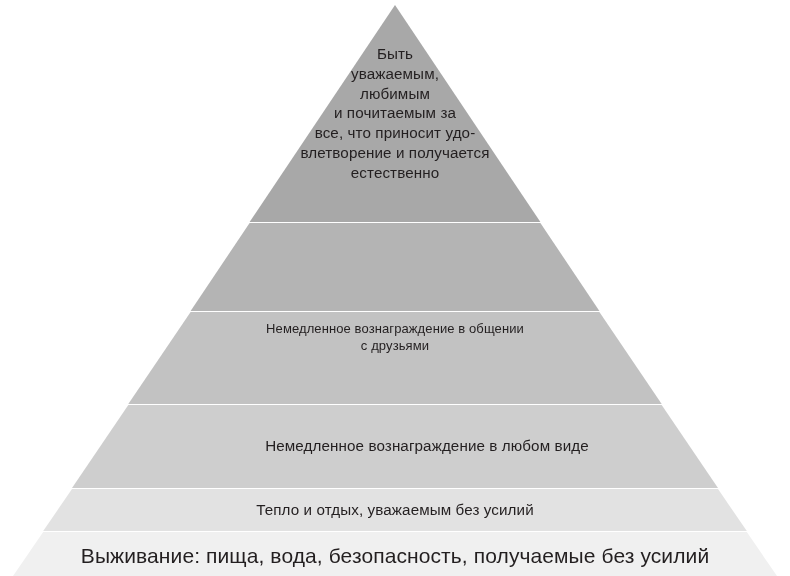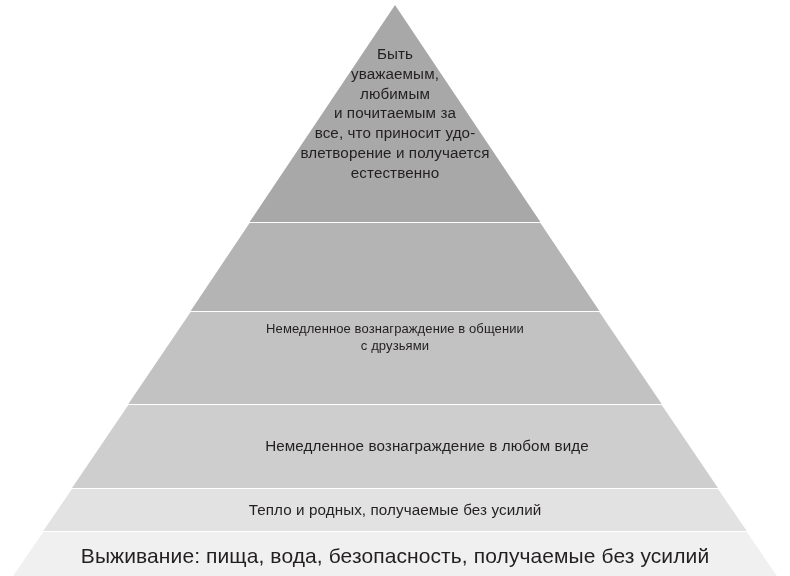--- a/index.html
+++ b/index.html
@@ -91,17 +91,17 @@
 все, что приносит удо-
 влетворение и получается
 естественно</div>
 
 
   <div class="tier-label" id="tier-label-3" style="color: rgb(35, 31, 32);">Немедленное вознаграждение в общении
 с друзьями</div>
 
   <div class="tier-label" id="tier-label-4" style="color: rgb(35, 31, 32);">Немедленное вознаграждение в любом виде</div>
 
-  <div class="tier-label" id="tier-label-5" style="color: rgb(35, 31, 32);">Тепло и родных, получаемые без усилий</div>
+  <div class="tier-label" id="tier-label-5" style="color: rgb(35, 31, 32);">Тепло и отдых, уважаемым без усилий</div>
 
   <div class="tier-label" id="tier-label-6" style="color: rgb(35, 31, 32);">Выживание: пища, вода, безопасность, получаемые без усилий</div>
 
 </div>
 
 </body></html>

